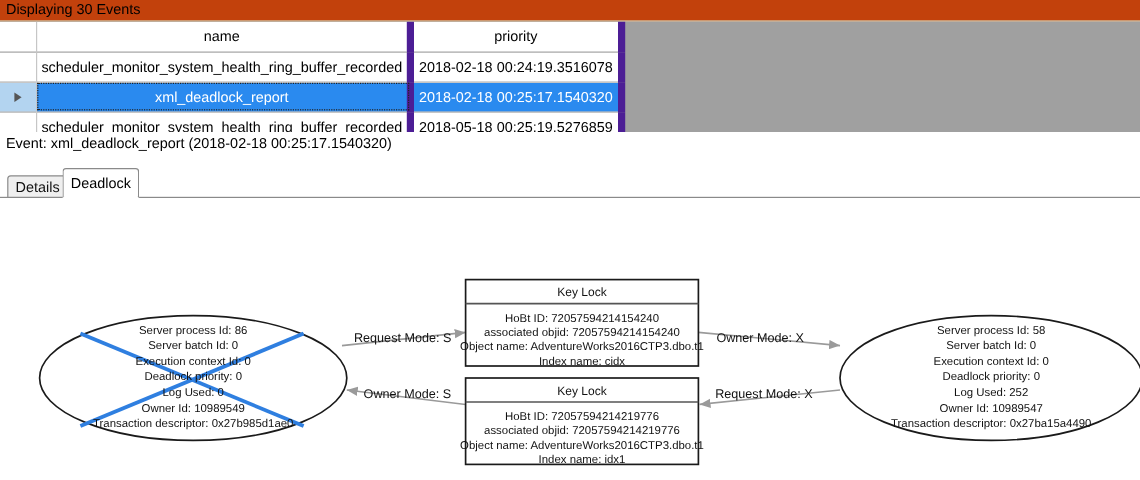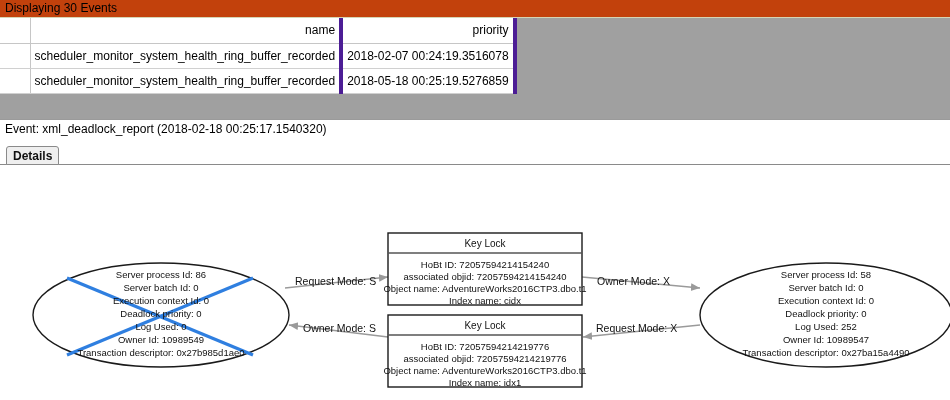--- a/index.html
+++ b/index.html
@@ -32,26 +32,26 @@
     border-bottom:1px solid #9a9a9a;
     overflow:hidden;
   }
   .grid table { border-collapse:collapse; table-layout:fixed; }
   .grid col.c-sel  { width:30px; }
   .grid col.c-name { width:280px; }
   .grid col.c-time { width:161px; }
 
   .grid th, .grid td {
     height:25px;
-    border-right:4px solid #4c1d95;
+    border-right:6px solid #4c1d95;
     border-bottom:1px solid #d0d0d0;
     background:#ffffff;
     padding:0 4px;
     font-weight:normal;
-    text-align:right;
+    text-align:center;
     white-space:nowrap;
     overflow:hidden;
     font-size:12px;
     vertical-align:middle;
   }
   .grid th { border-bottom:1px solid #c6c6c6; }
   .grid td.sel-cell, .grid th.sel-cell {
     background:#ffffff;
     border-right:1px solid #c6c6c6;
     text-align:center;
@@ -64,21 +64,21 @@
     display:inline-block;
     width:0; height:0;
     border-left:6px solid #555;
     border-top:4px solid transparent;
     border-bottom:4px solid transparent;
     vertical-align:middle;
   }
 
   
   .event-caption {
-    position:absolute; left:0; top:120px; width:950px; height:19px;
+    position:absolute; left:0; top:110px; width:950px; height:19px;
     background:#ffffff;
     padding-left:5px;
     line-height:18px;
     font-size:12px;
     white-space:nowrap;
   }
 
   
   .tabstrip {
     position:absolute; left:0; top:140px; width:950px; height:25px;
@@ -91,21 +91,21 @@
   .tab {
     position:absolute; bottom:0;
     border:1px solid #8a8a8a;
     background:#f0f0f0;
     font-size:12px;
     line-height:16px;
     padding:1px 6px 2px 6px;
     border-radius:3px 3px 0 0;
     z-index:1;
   }
-  .tab.inactive { left:6px; height:19px; background:#efefef; color:#111;font-weight:bold; }
+  .tab.inactive { left:6px; height:19px; background:#efefef; color:#111; }
   .tab.active   { left:52px; height:25px; background:#ffffff;
                   border-bottom:1px solid #ffffff; padding-top:4px; z-index:2; }
 
   
   .graph {
     position:absolute; left:0; top:165px; width:950px; height:235px;
     background:#ffffff;
     overflow:hidden;
   }
   .graph svg { display:block; }
@@ -131,37 +131,45 @@
       <tr>
         <th class="sel-cell"></th>
         <th>name</th>
         <th>priority</th>
       </tr>
     </thead>
     <tbody>
       <tr>
         <td class="sel-cell"></td>
         <td class="name-cell">scheduler_monitor_system_health_ring_buffer_recorded</td>
-        <td>2018-02-07 00:24:19.3516078</td>
+        <td>2018-02-18 00:24:19.3516078</td>
+      </tr>
+      <tr class="selected">
+        <td class="sel-cell">
+          <span class="row-arrow"></span>
+        </td>
+        <td class="name-cell">xml_deadlock_report</td>
+        <td>2018-02-18 00:25:17.1540320</td>
       </tr>
       <tr>
         <td class="sel-cell"></td>
         <td class="name-cell">scheduler_monitor_system_health_ring_buffer_recorded</td>
         <td>2018-05-18 00:25:19.5276859</td>
       </tr>
     </tbody>
   </table>
 </div>
 
 <div class="event-caption">
   <span>Event: xml_deadlock_report (2018-02-18 00:25:17.1540320)</span>
 </div>
 
 <div class="tabstrip">
   <div class="tab inactive">Details</div>
+  <div class="tab active">Deadlock</div>
 </div>
 
 <div class="graph">
   <svg width="950" height="235" viewBox="0 0 950 235" xmlns="http://www.w3.org/2000/svg">
     <defs>
       <marker id="arrow" markerWidth="8" markerHeight="8" refX="7" refY="3" orient="auto">
         <path d="M0,0 L7,3 L0,6 z" fill="#9a9a9a"></path>
       </marker>
     </defs>
 

